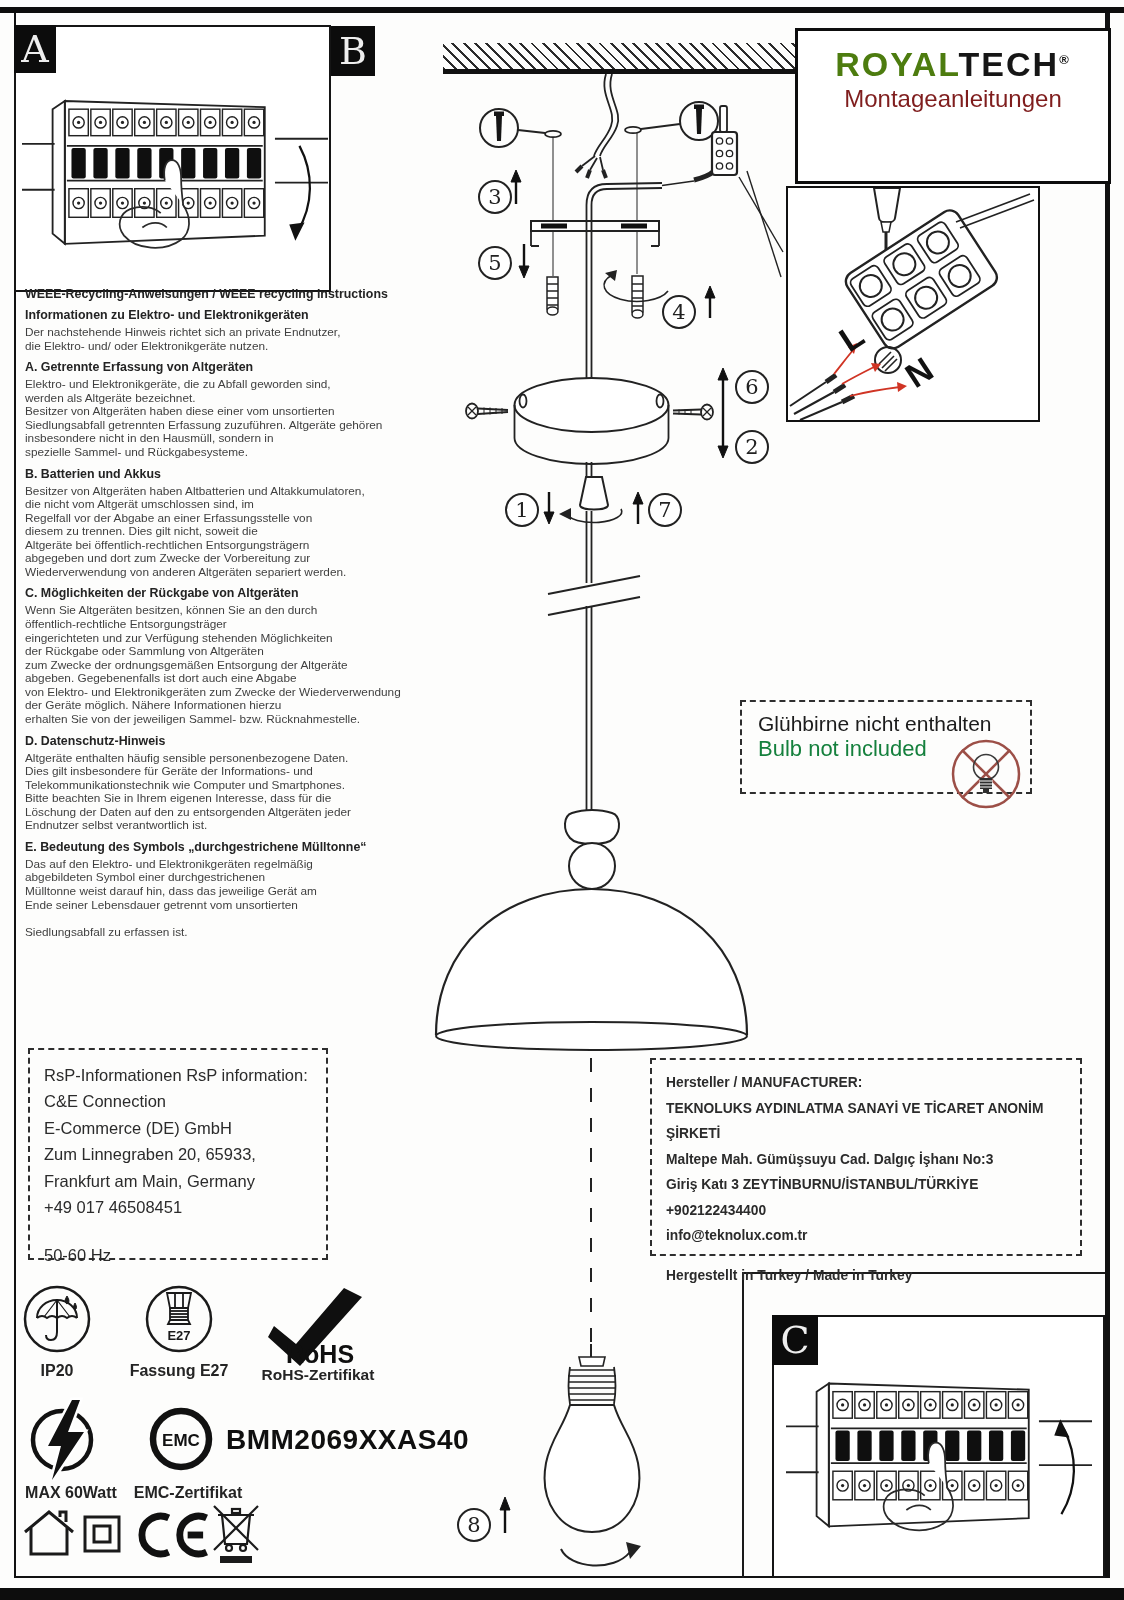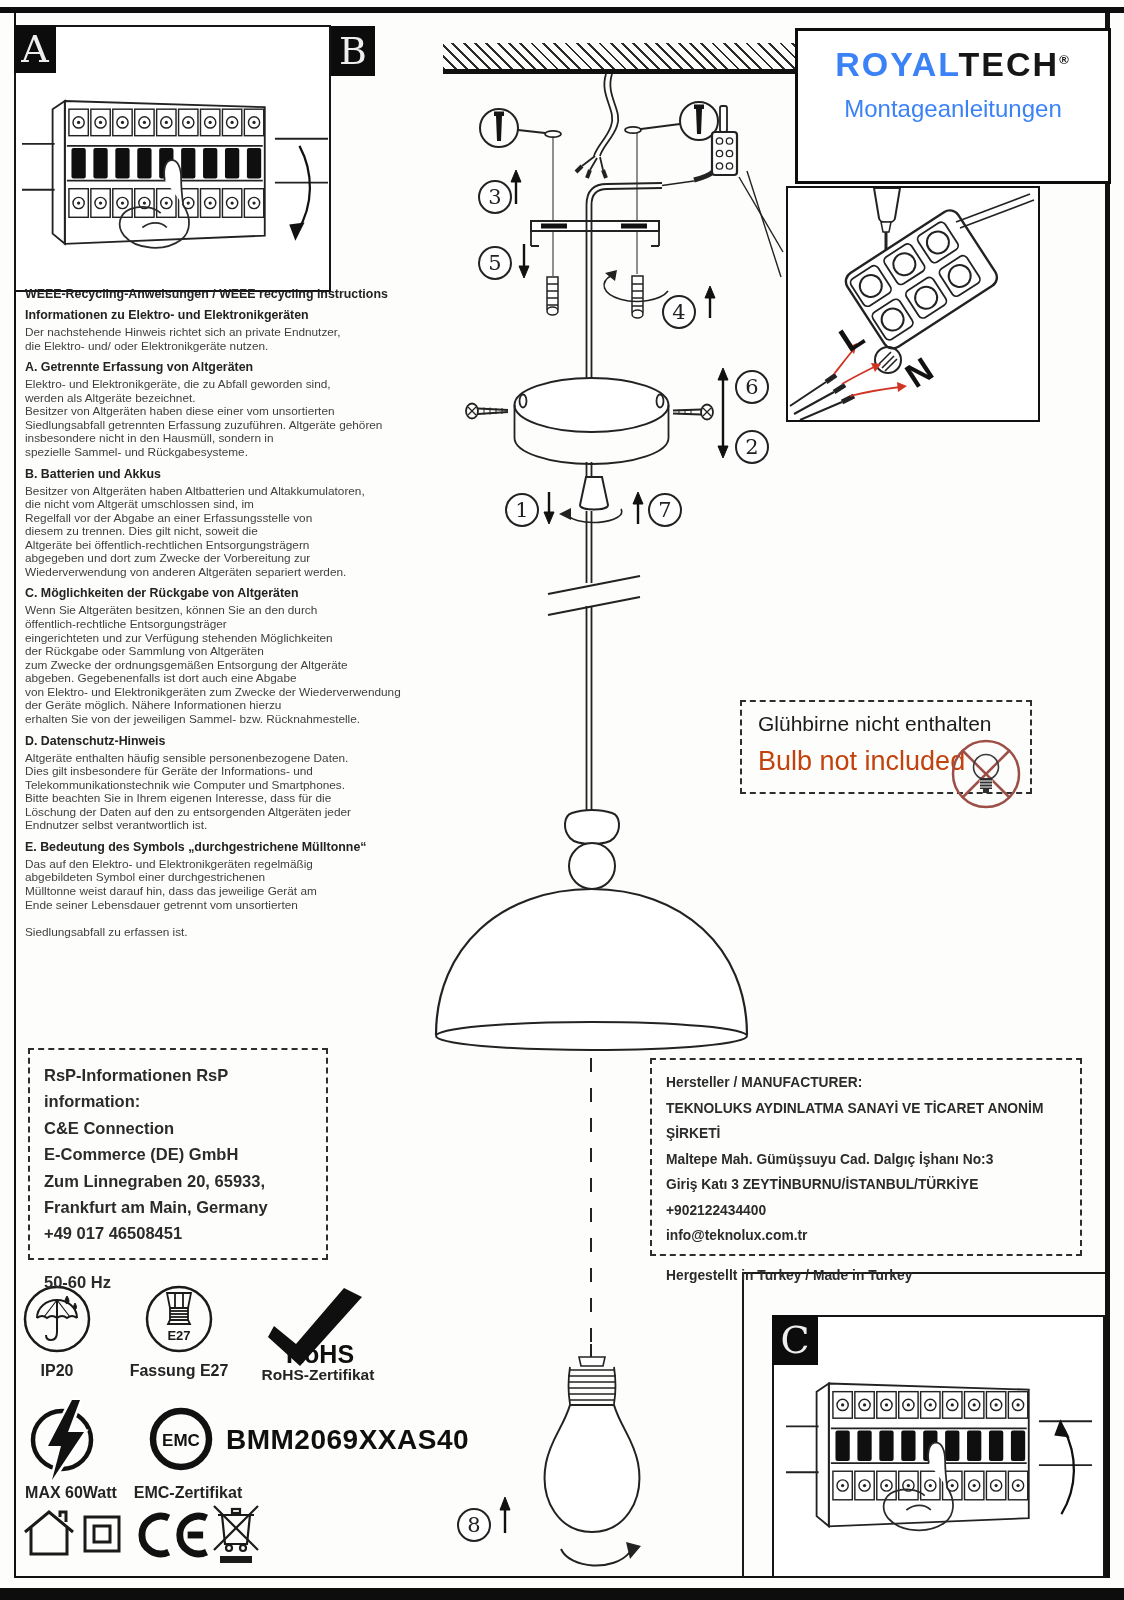--- a/index.html
+++ b/index.html
@@ -13,40 +13,40 @@
   #quadrant{left:742px;top:1272px;width:361px;height:304px;border-left:2px solid #1a1a1a;border-top:2px solid #1a1a1a;z-index:1;}
   
   .panelbox{border:2px solid #151515;background:#fff;z-index:2;}
   #panel-a{left:14px;top:25px;width:313px;height:263px;}
   #panel-c{left:772px;top:1315px;width:329px;height:259px;}
   .corner-label{width:42px;height:48px;background:#0c0c0c;color:#eee;display:flex;align-items:center;justify-content:center;
       font-family:"DejaVu Serif",serif;font-size:38px;font-weight:400;z-index:4;}
   
   #logo-box{left:795px;top:28px;width:310px;height:150px;border:3px solid #0d0d0d;background:#fff;z-index:3;text-align:center;}
   #brand{margin-top:16px;font-size:34px;font-weight:bold;letter-spacing:2px;line-height:1;}
-  #brand .royal{color:#3b82f6;}
+  #brand .royal{color:#4d7c0f;}
   #brand .tech{color:#161616;margin-top:39px;}
   #brand sup{font-size:13px;color:#161616;}
-  #titles{margin-top:14px;font-size:24px;line-height:1.2;color:#3b82f6;}
+  #titles{margin-top:4px;font-size:24px;line-height:1.2;color:#7f1d1d;}
   
   #hatch{left:443px;top:43px;width:352px;height:26px;z-index:1;
      background:repeating-linear-gradient(45deg,#2b2b2b 0 2px,transparent 2px 8px);
      border-bottom:5px solid #111;}
   
   #weee{left:25px;top:280px;width:412px;z-index:2;}
   #weee h4{font-size:12.4px;margin:7px 0 4px 0;color:#232323;}
   #weee p{font-size:11.8px;line-height:1.15;margin:0 0 6px 0;color:#3f3f3f;white-space:pre-line;}
   #weee p:empty{display:none;}
   
   .dashbox{border:2px dashed #2e2e2e;background:transparent;z-index:2;}
   #bulb-box{left:740px;top:700px;width:292px;height:94px;padding:10px 0 0 16px;box-sizing:border-box;}
   #bulb-box .l1{font-size:21px;color:#1c1c1c;}
-  #bulb-box .l2{font-size:27px;color:#c2410c;margin-top:10px;}
+  #bulb-box .l2{font-size:22px;color:#15803d;}
   #rsp-box{left:28px;top:1048px;width:300px;height:212px;padding:12px 0 0 14px;box-sizing:border-box;
-     font-size:16.5px;font-weight:bold;color:#2b2b2b;line-height:1.6;}
+     font-size:16.5px;font-weight:normal;color:#2b2b2b;line-height:1.6;}
   #rsp-box .gap{margin-top:22px;}
   #manu-box{left:650px;top:1058px;width:432px;height:198px;padding:10px 0 0 14px;box-sizing:border-box;
      font-size:13.8px;font-weight:bold;color:#2b2b2b;line-height:1.85;}
   #manu-box .made{margin-top:14px;}
   
   #detail-box{left:786px;top:186px;width:250px;height:232px;border:2.5px solid #111;background:#fff;z-index:2;}
   
   .step{width:30px;height:30px;border:2px solid #222;border-radius:50%;background:#fff;z-index:3;
      display:flex;align-items:center;justify-content:center;
      font-family:"DejaVu Serif",serif;font-size:21px;color:#222;}

